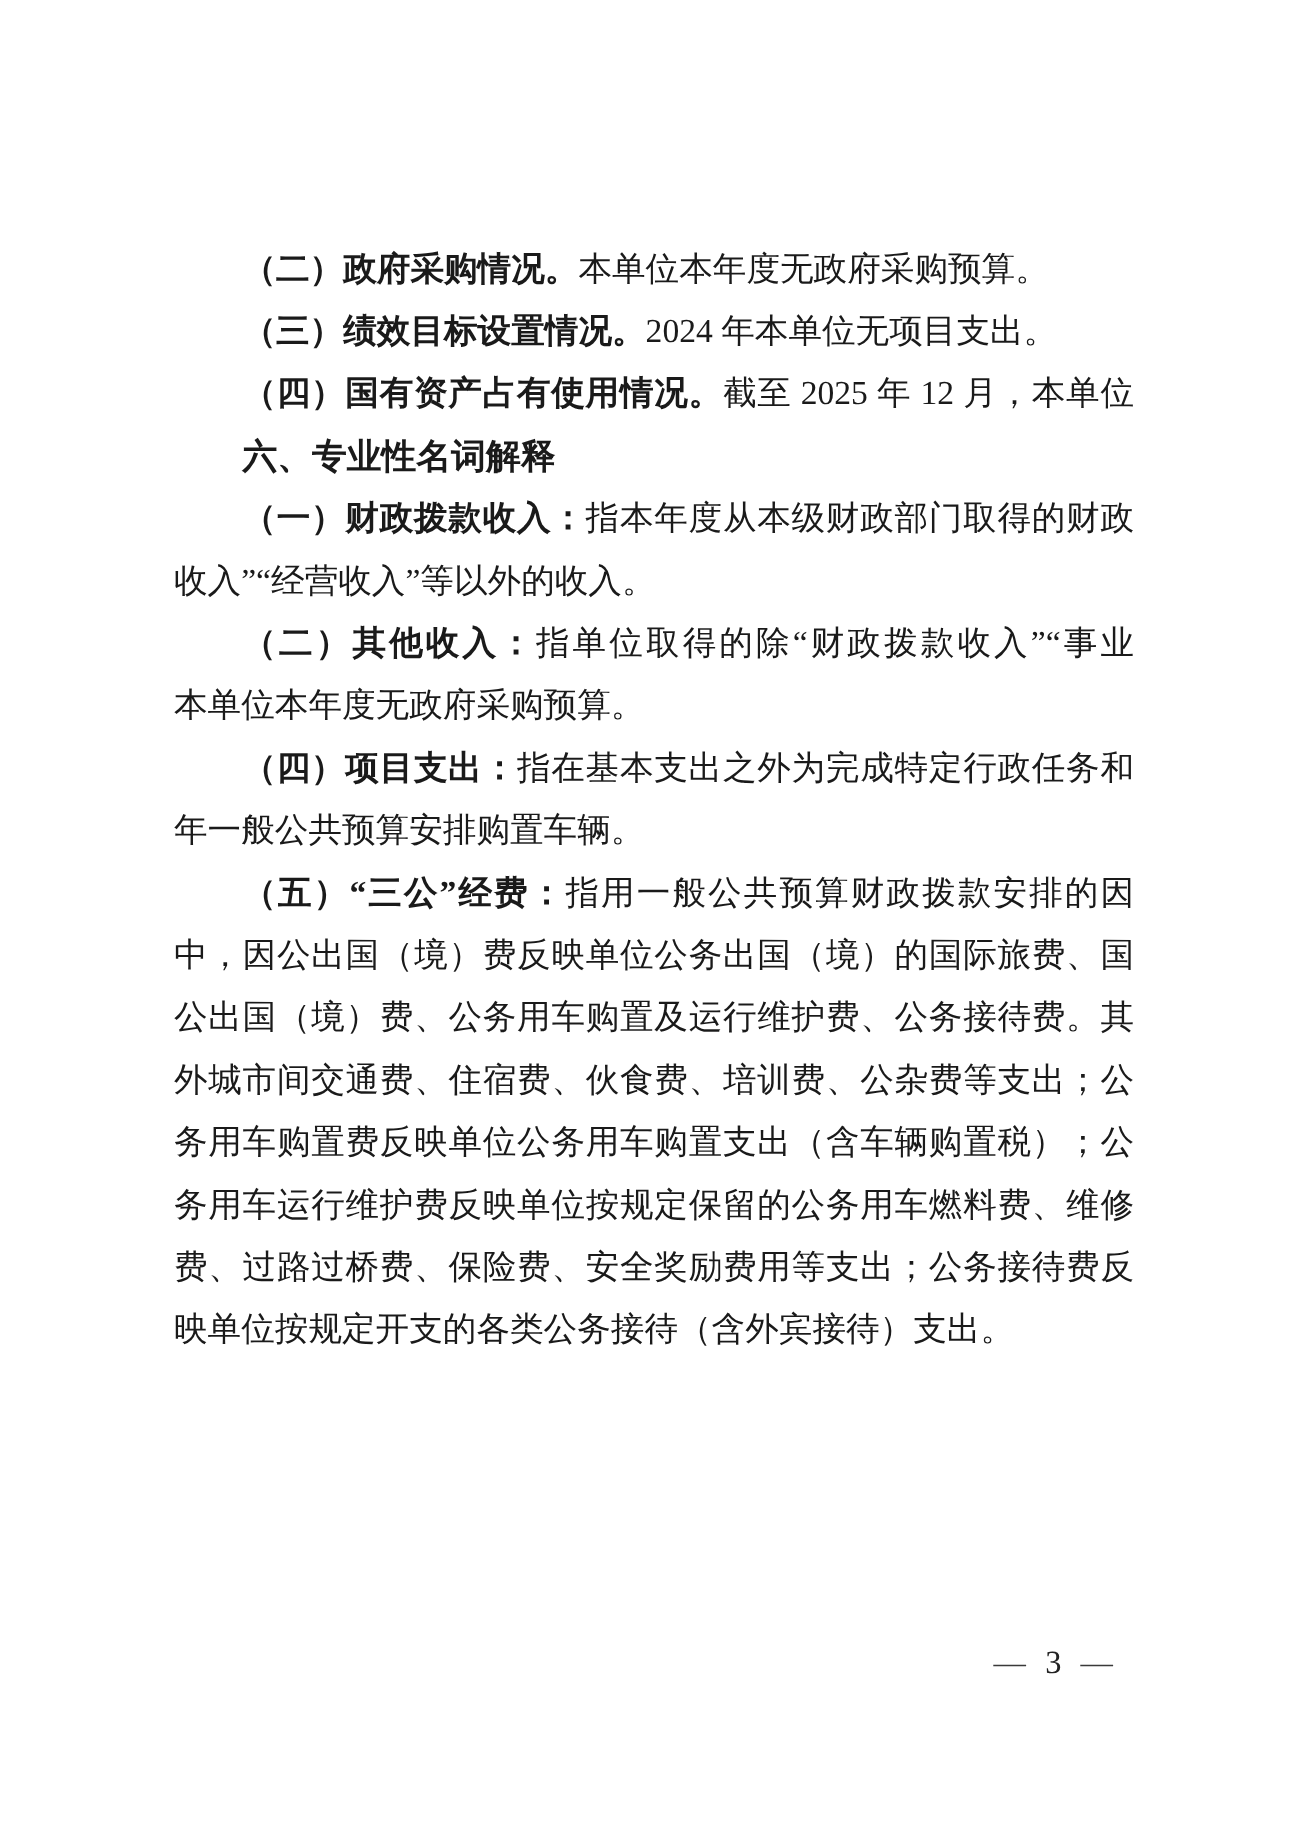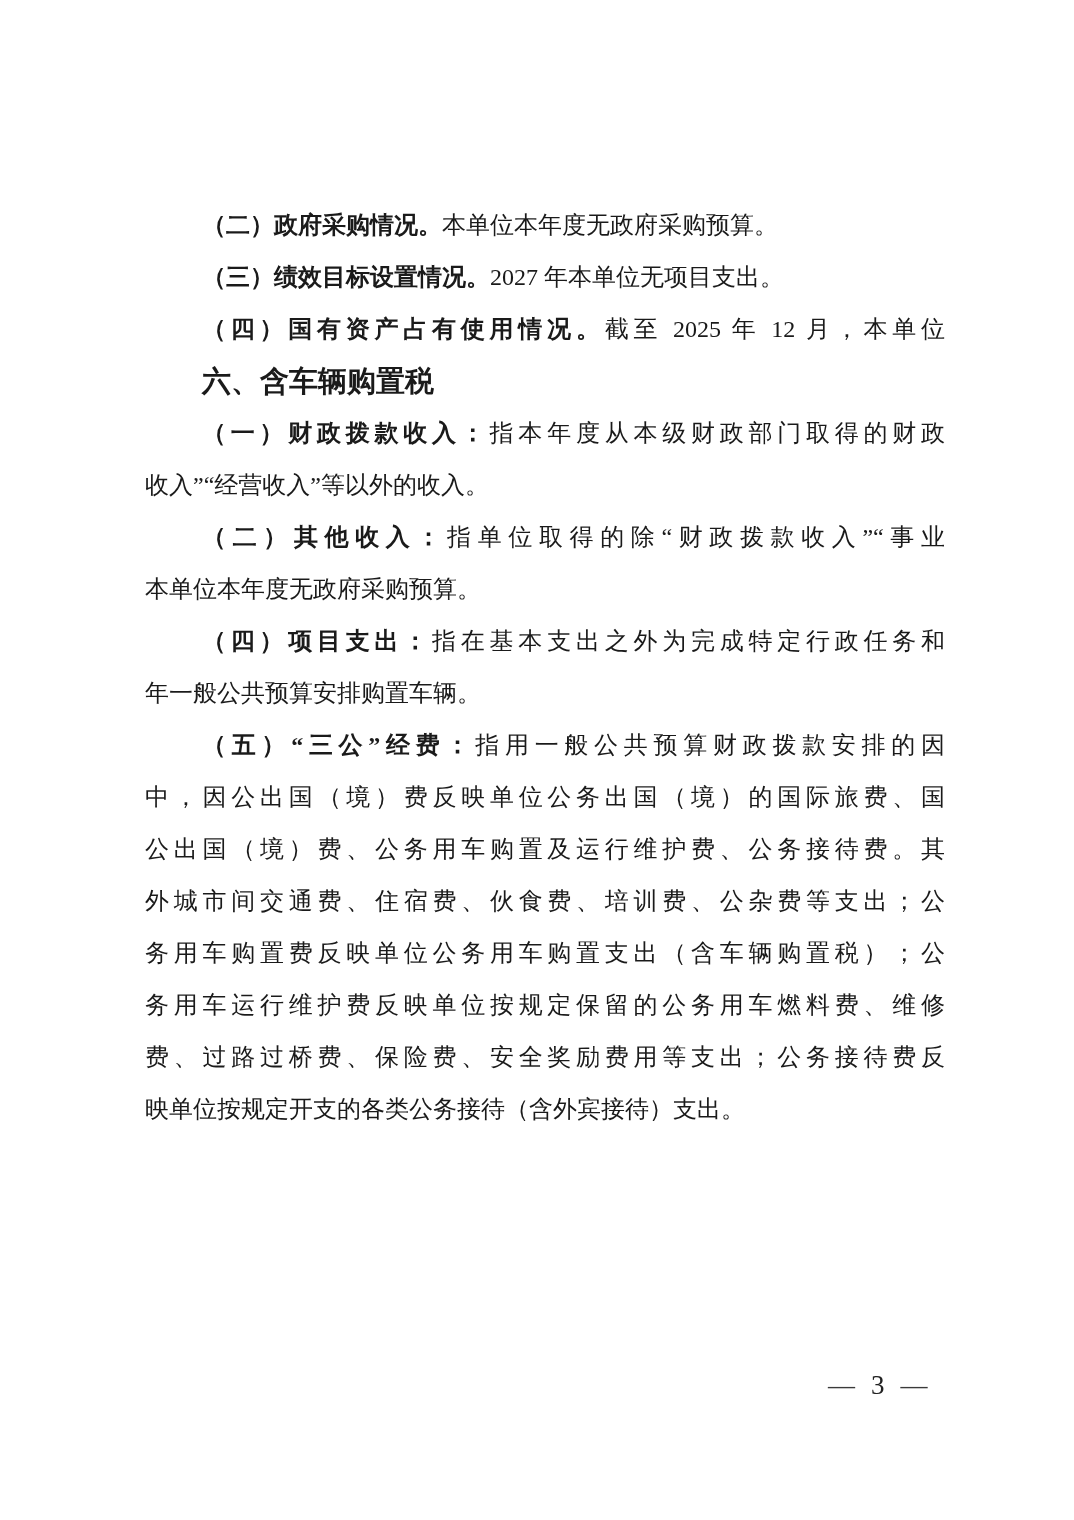--- a/index.html
+++ b/index.html
@@ -20,21 +20,21 @@
     inset: 0;
     background: #ffffff;
   }
   .content {
     position: absolute;
     left: 145px;
     top: 199px;
     width: 800px;
   }
   .line {
-    font-size: 24px;
+    font-size: 28px;
     height: 52px;
     line-height: 52px;
     white-space: normal;
     text-align: left;
   }
   .line.indent {
     text-indent: 57px;
   }
   .line.justify {
     text-align: justify;
@@ -72,23 +72,23 @@
   }
 </style>
 </head>
 <body>
 
 <div class="page">
 
   <div class="content">
     <div id="lines-host">
         <div class="line indent"><span class="lead">（二）政府采购情况。</span><span class="body-text">本单位本年度无政府采购预算。</span></div>
-        <div class="line indent"><span class="lead">（三）绩效目标设置情况。</span><span class="body-text">2027 年本单位无项目支出。</span></div>
+        <div class="line indent"><span class="lead">（三）绩效目标设置情况。</span><span class="body-text">2024 年本单位无项目支出。</span></div>
         <div class="line indent justify"><span class="lead">（四）国有资产占有使用情况。</span><span class="body-text">截至 2025 年 12 月，本单位</span></div>
-        <div class="line indent heading"><span class="lead">六、含车辆购置税</span><span class="body-text"></span></div>
+        <div class="line indent heading"><span class="lead">六、专业性名词解释</span><span class="body-text"></span></div>
         <div class="line indent justify"><span class="lead">（一）财政拨款收入：</span><span class="body-text">指本年度从本级财政部门取得的财政</span></div>
         <div class="line"><span class="lead"></span><span class="body-text">收入”“经营收入”等以外的收入。</span></div>
         <div class="line indent justify"><span class="lead">（二）其他收入：</span><span class="body-text">指单位取得的除“财政拨款收入”“事业</span></div>
         <div class="line"><span class="lead"></span><span class="body-text">本单位本年度无政府采购预算。</span></div>
         <div class="line indent justify"><span class="lead">（四）项目支出：</span><span class="body-text">指在基本支出之外为完成特定行政任务和</span></div>
         <div class="line"><span class="lead"></span><span class="body-text">年一般公共预算安排购置车辆。</span></div>
         <div class="line indent justify"><span class="lead">（五）“三公”经费：</span><span class="body-text">指用一般公共预算财政拨款安排的因</span></div>
         <div class="line justify"><span class="lead"></span><span class="body-text">中，因公出国（境）费反映单位公务出国（境）的国际旅费、国</span></div>
         <div class="line justify"><span class="lead"></span><span class="body-text">公出国（境）费、公务用车购置及运行维护费、公务接待费。其</span></div>
         <div class="line justify"><span class="lead"></span><span class="body-text">外城市间交通费、住宿费、伙食费、培训费、公杂费等支出；公</span></div>

